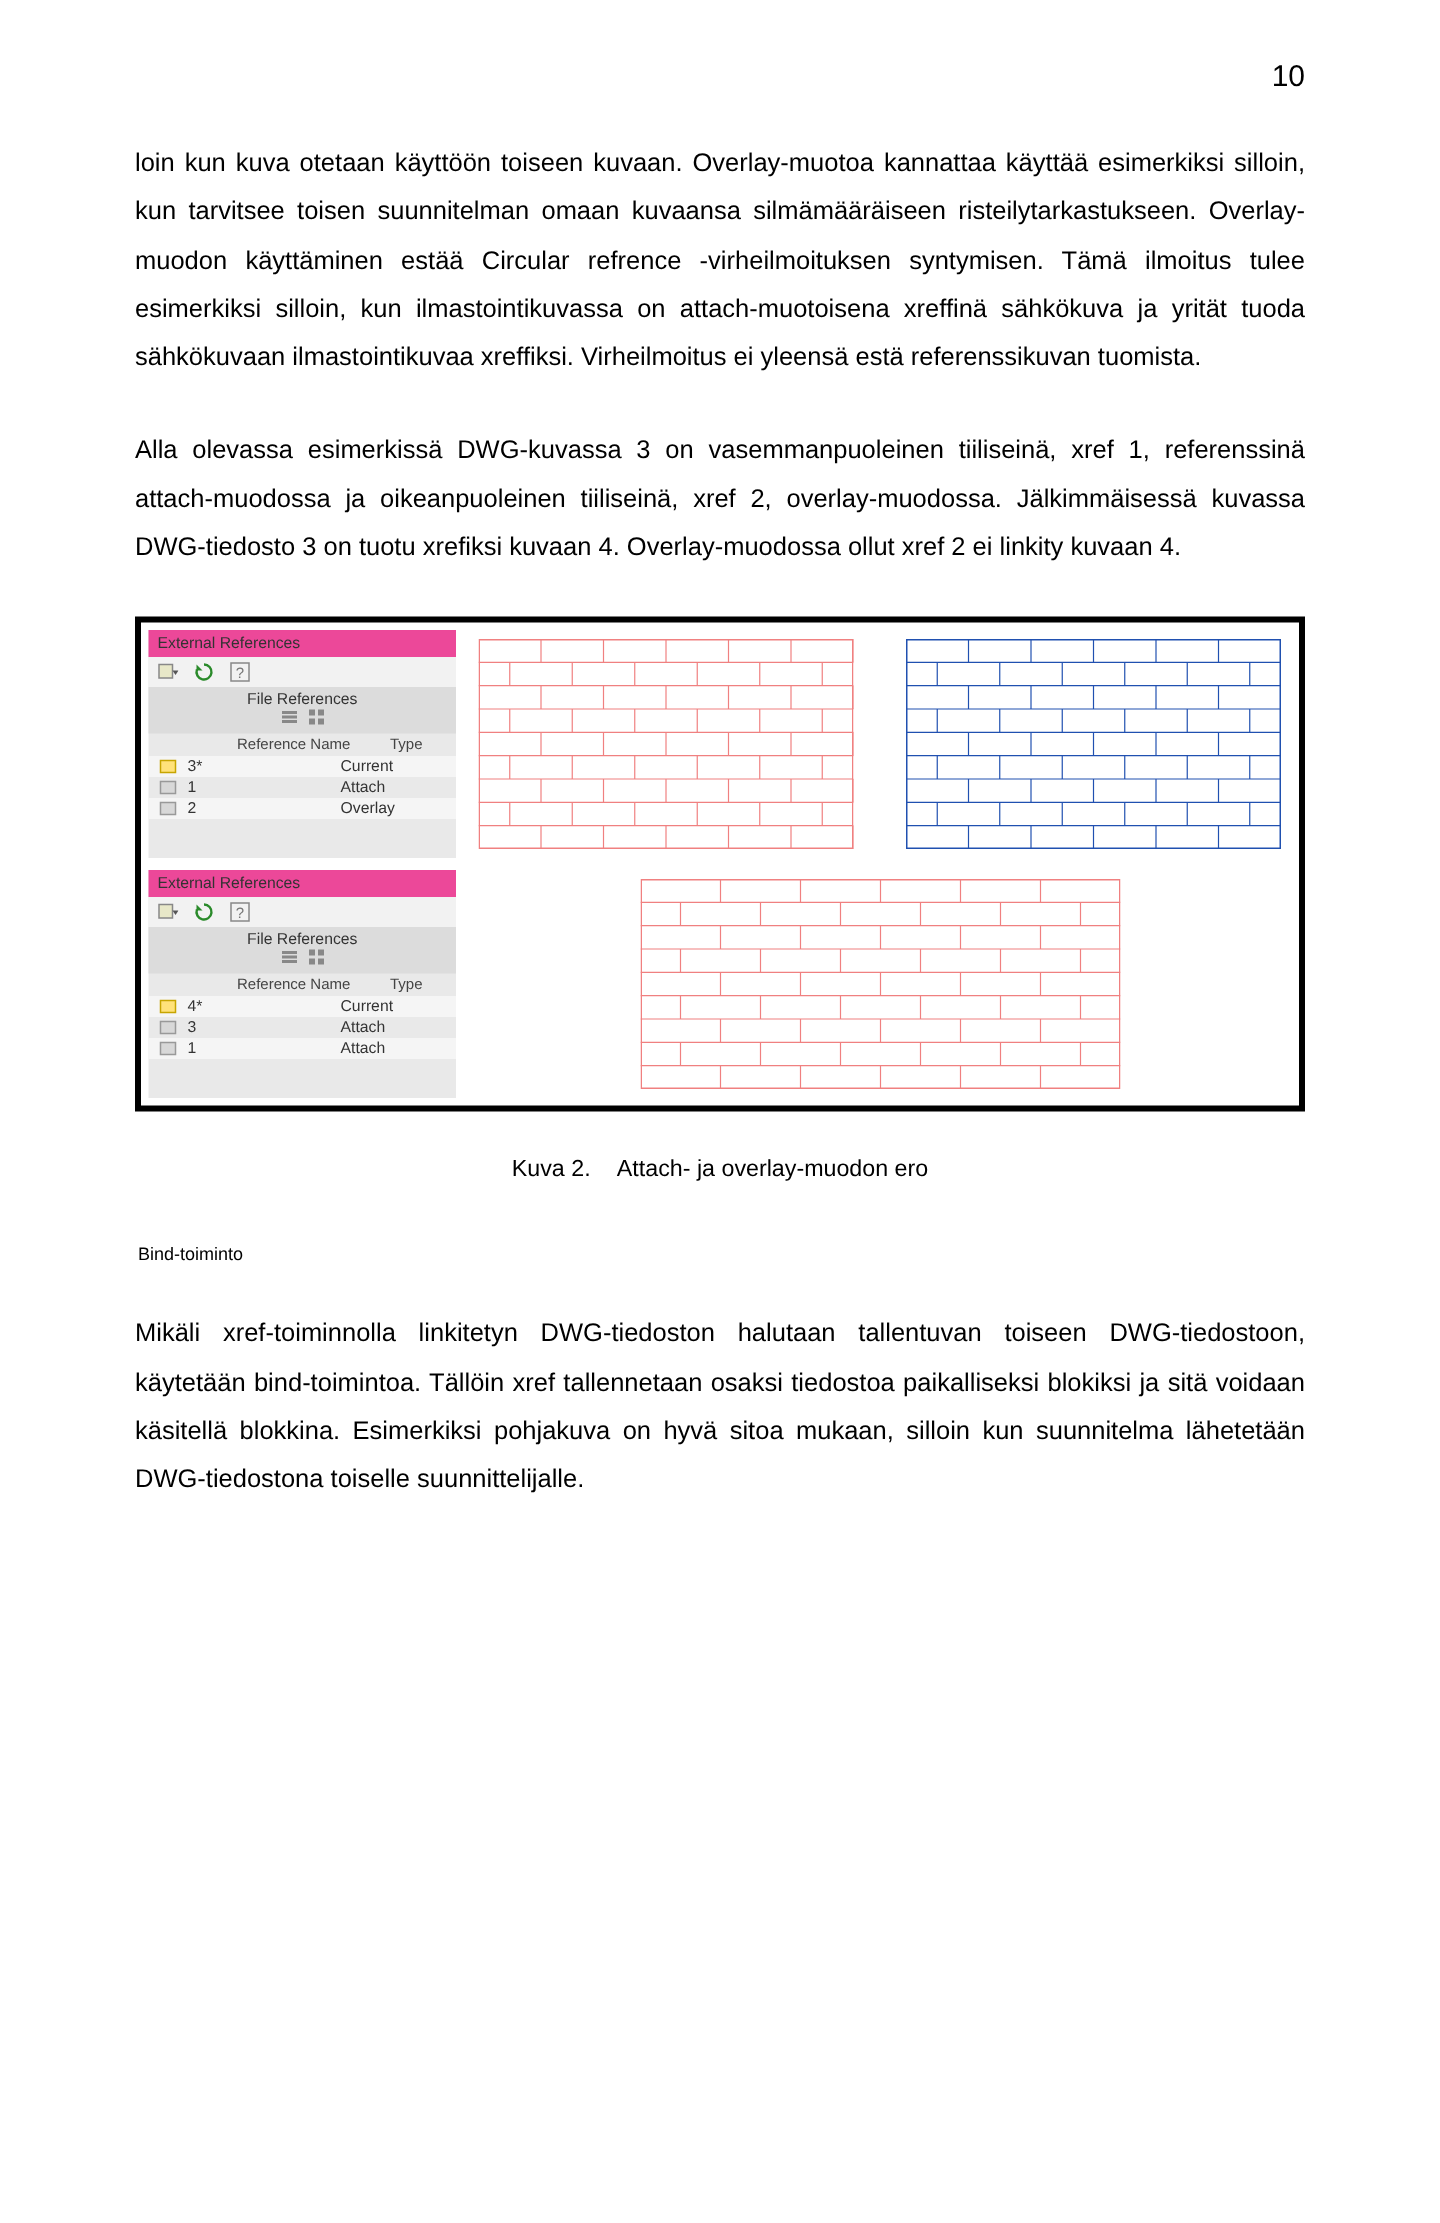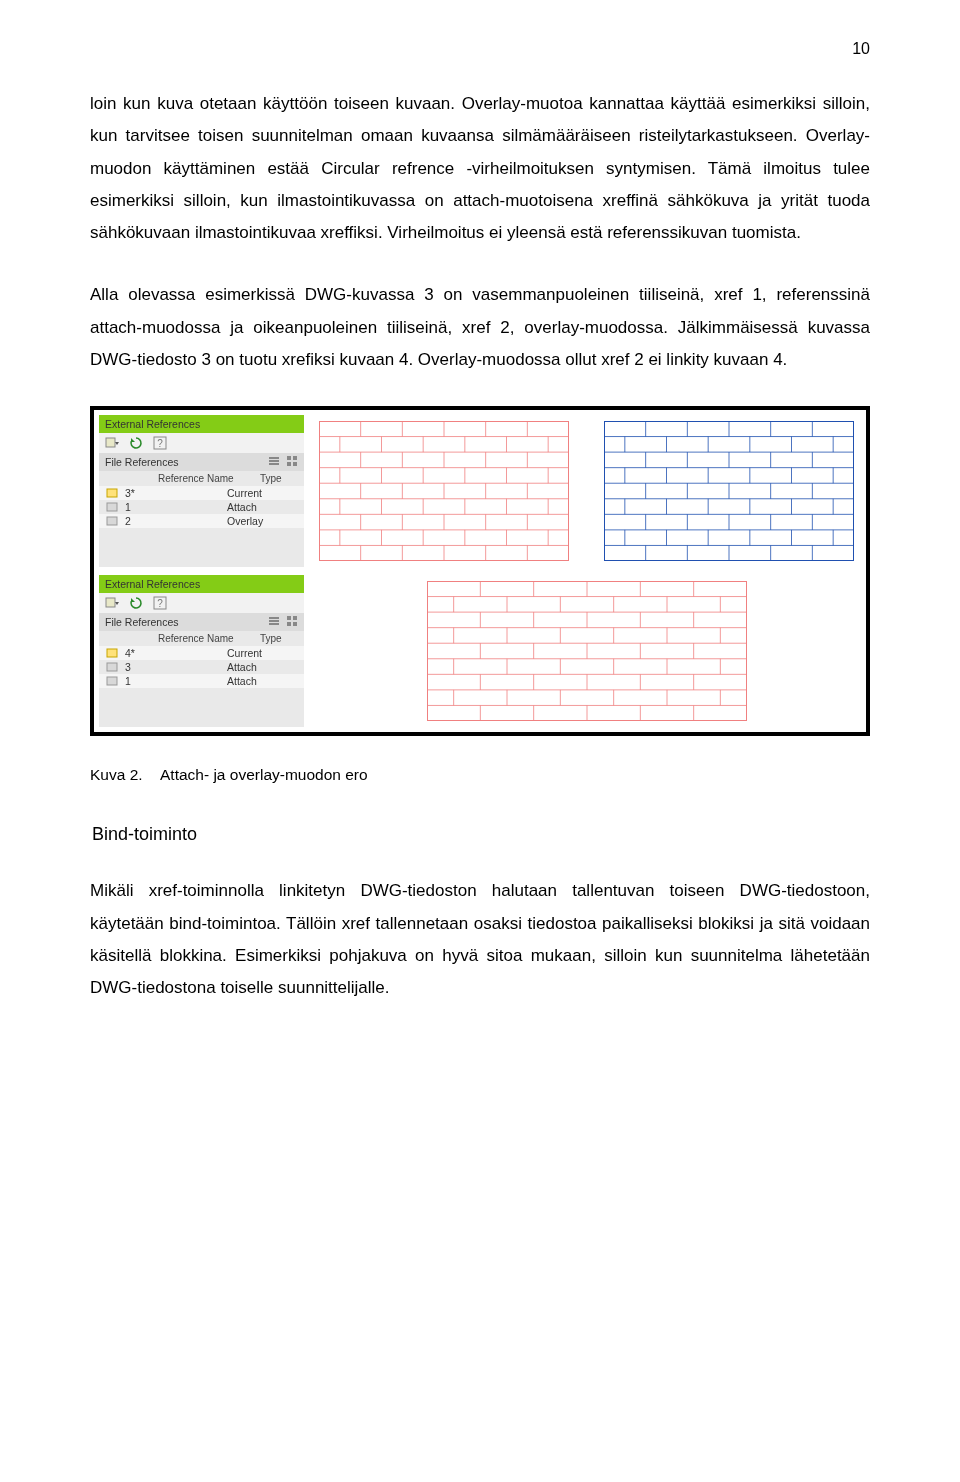--- a/index.html
+++ b/index.html
@@ -10,21 +10,21 @@
     color: #000;
     width: 960px;
   }
   .page {
     width: 960px;
     padding: 40px 90px 60px 90px;
     box-sizing: border-box;
   }
   .page-number {
     text-align: right;
-    font-size: 16px;
+    font-size: 20px;
     margin-bottom: 30px;
   }
   p.body {
     font-size: 17px;
     line-height: 1.9;
     text-align: justify;
     margin: 0 0 30px 0;
   }
   .figure-wrap {
     border: 4px solid #000;
@@ -40,21 +40,21 @@
   .figpane:last-child { margin-bottom: 0; }
   .panel {
     background: #e9e9e9;
     font-family: "Segoe UI", Tahoma, sans-serif;
     font-size: 10px;
     color: #333;
     width: 205px;
     box-sizing: border-box;
   }
   .panel-title {
-    background: #84cc16;
+    background: #ec4899;
     padding: 3px 6px;
     font-size: 10.5px;
   }
   .panel-toolbar {
     display: flex;
     align-items: center;
     gap: 10px;
     padding: 3px 6px;
     background: #f2f2f2;
   }
@@ -63,20 +63,21 @@
     display: inline-flex; align-items: center; justify-content: center;
     font-size: 10px;
   }
   .panel-section {
     background: #dcdcdc;
     padding: 2px 6px;
     display: flex;
     align-items: center;
     justify-content: space-between;
     font-size: 10.5px;
+    flex-direction: column;
   }
   .panel-section .righticons { display: flex; gap: 6px; }
   .panel-header-row {
     display: flex;
     padding: 2px 6px 2px 26px;
     font-size: 10px;
     color: #444;
     margin-left: 33px;
   }
   .panel-header-row .col1 { width: 102px; }
@@ -100,24 +101,25 @@
     background: #fff;
   }
   .drawings.single { justify-content: center; }
   .brick-wall {
     position: relative;
   }
   .brick-wall svg { display: block; }
   .caption {
     font-size: 15.5px;
     margin: 20px 0 40px 0;
+    text-align: center;
   }
   .caption .label { margin-right: 14px; }
   .subheading {
-    font-size: 18px;
+    font-size: 12px;
     margin: 0 0 30px 2px;
   }
 </style>
 </head>
 <body>
 
 <div class="page">
 
   <div class="page-number">10</div>
 

